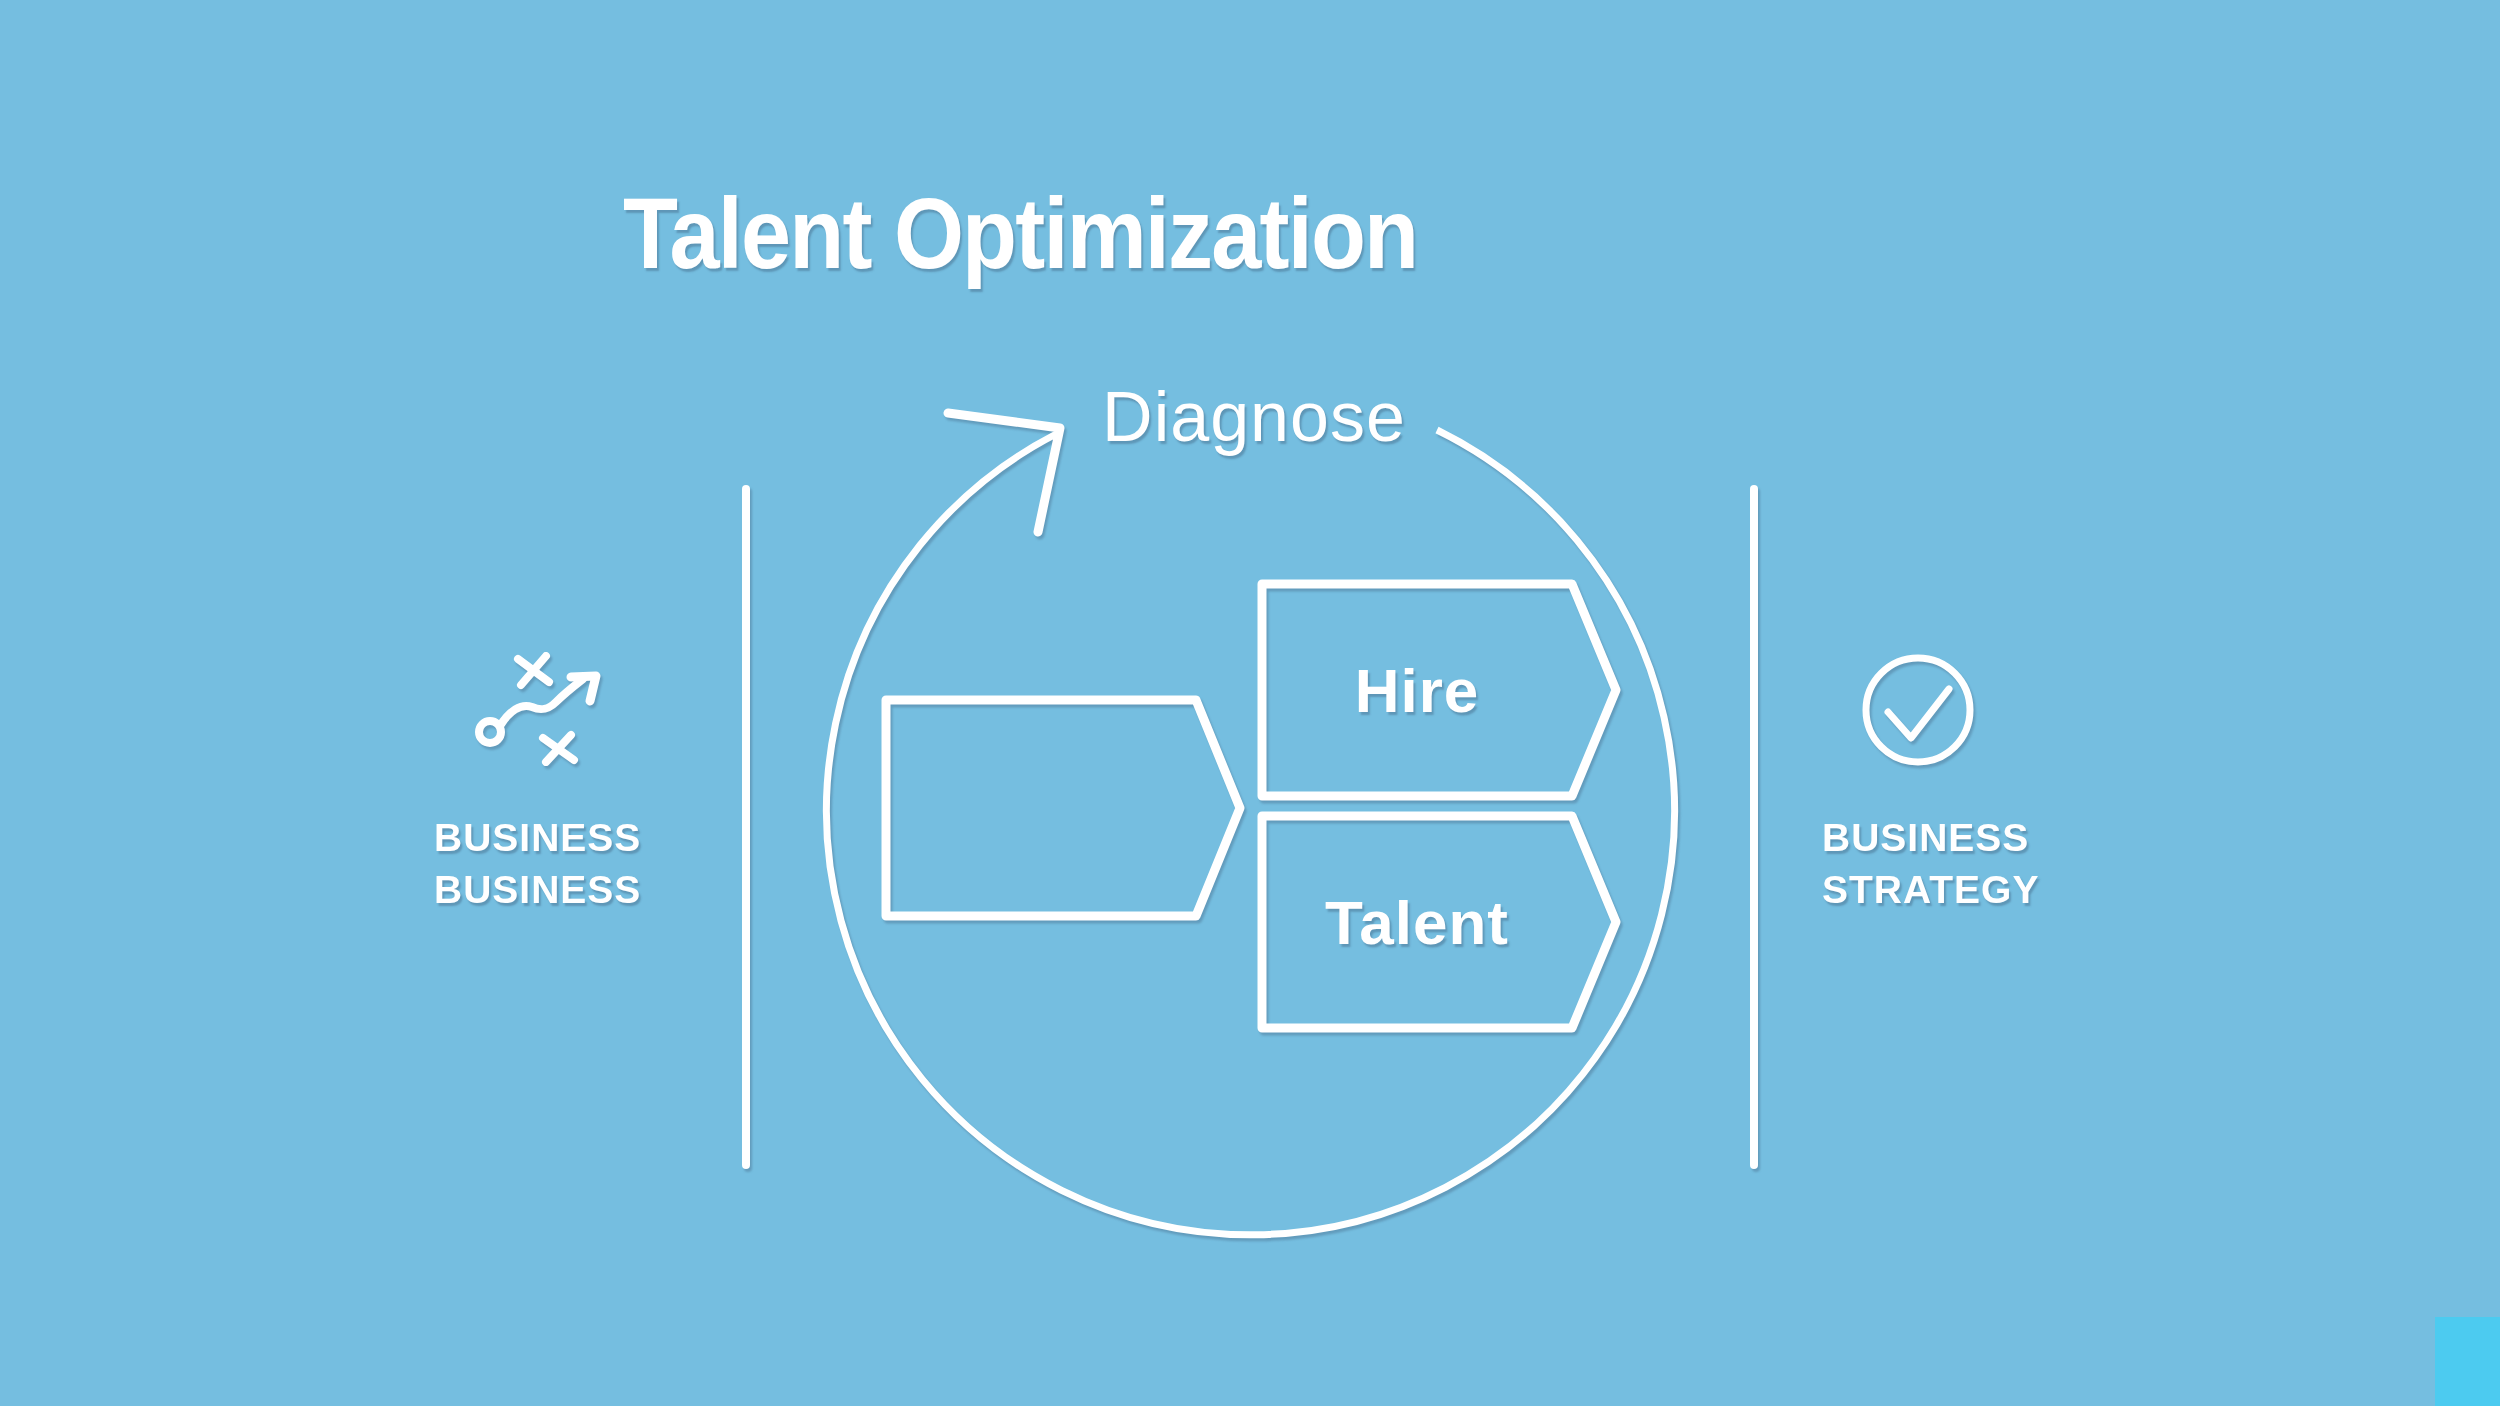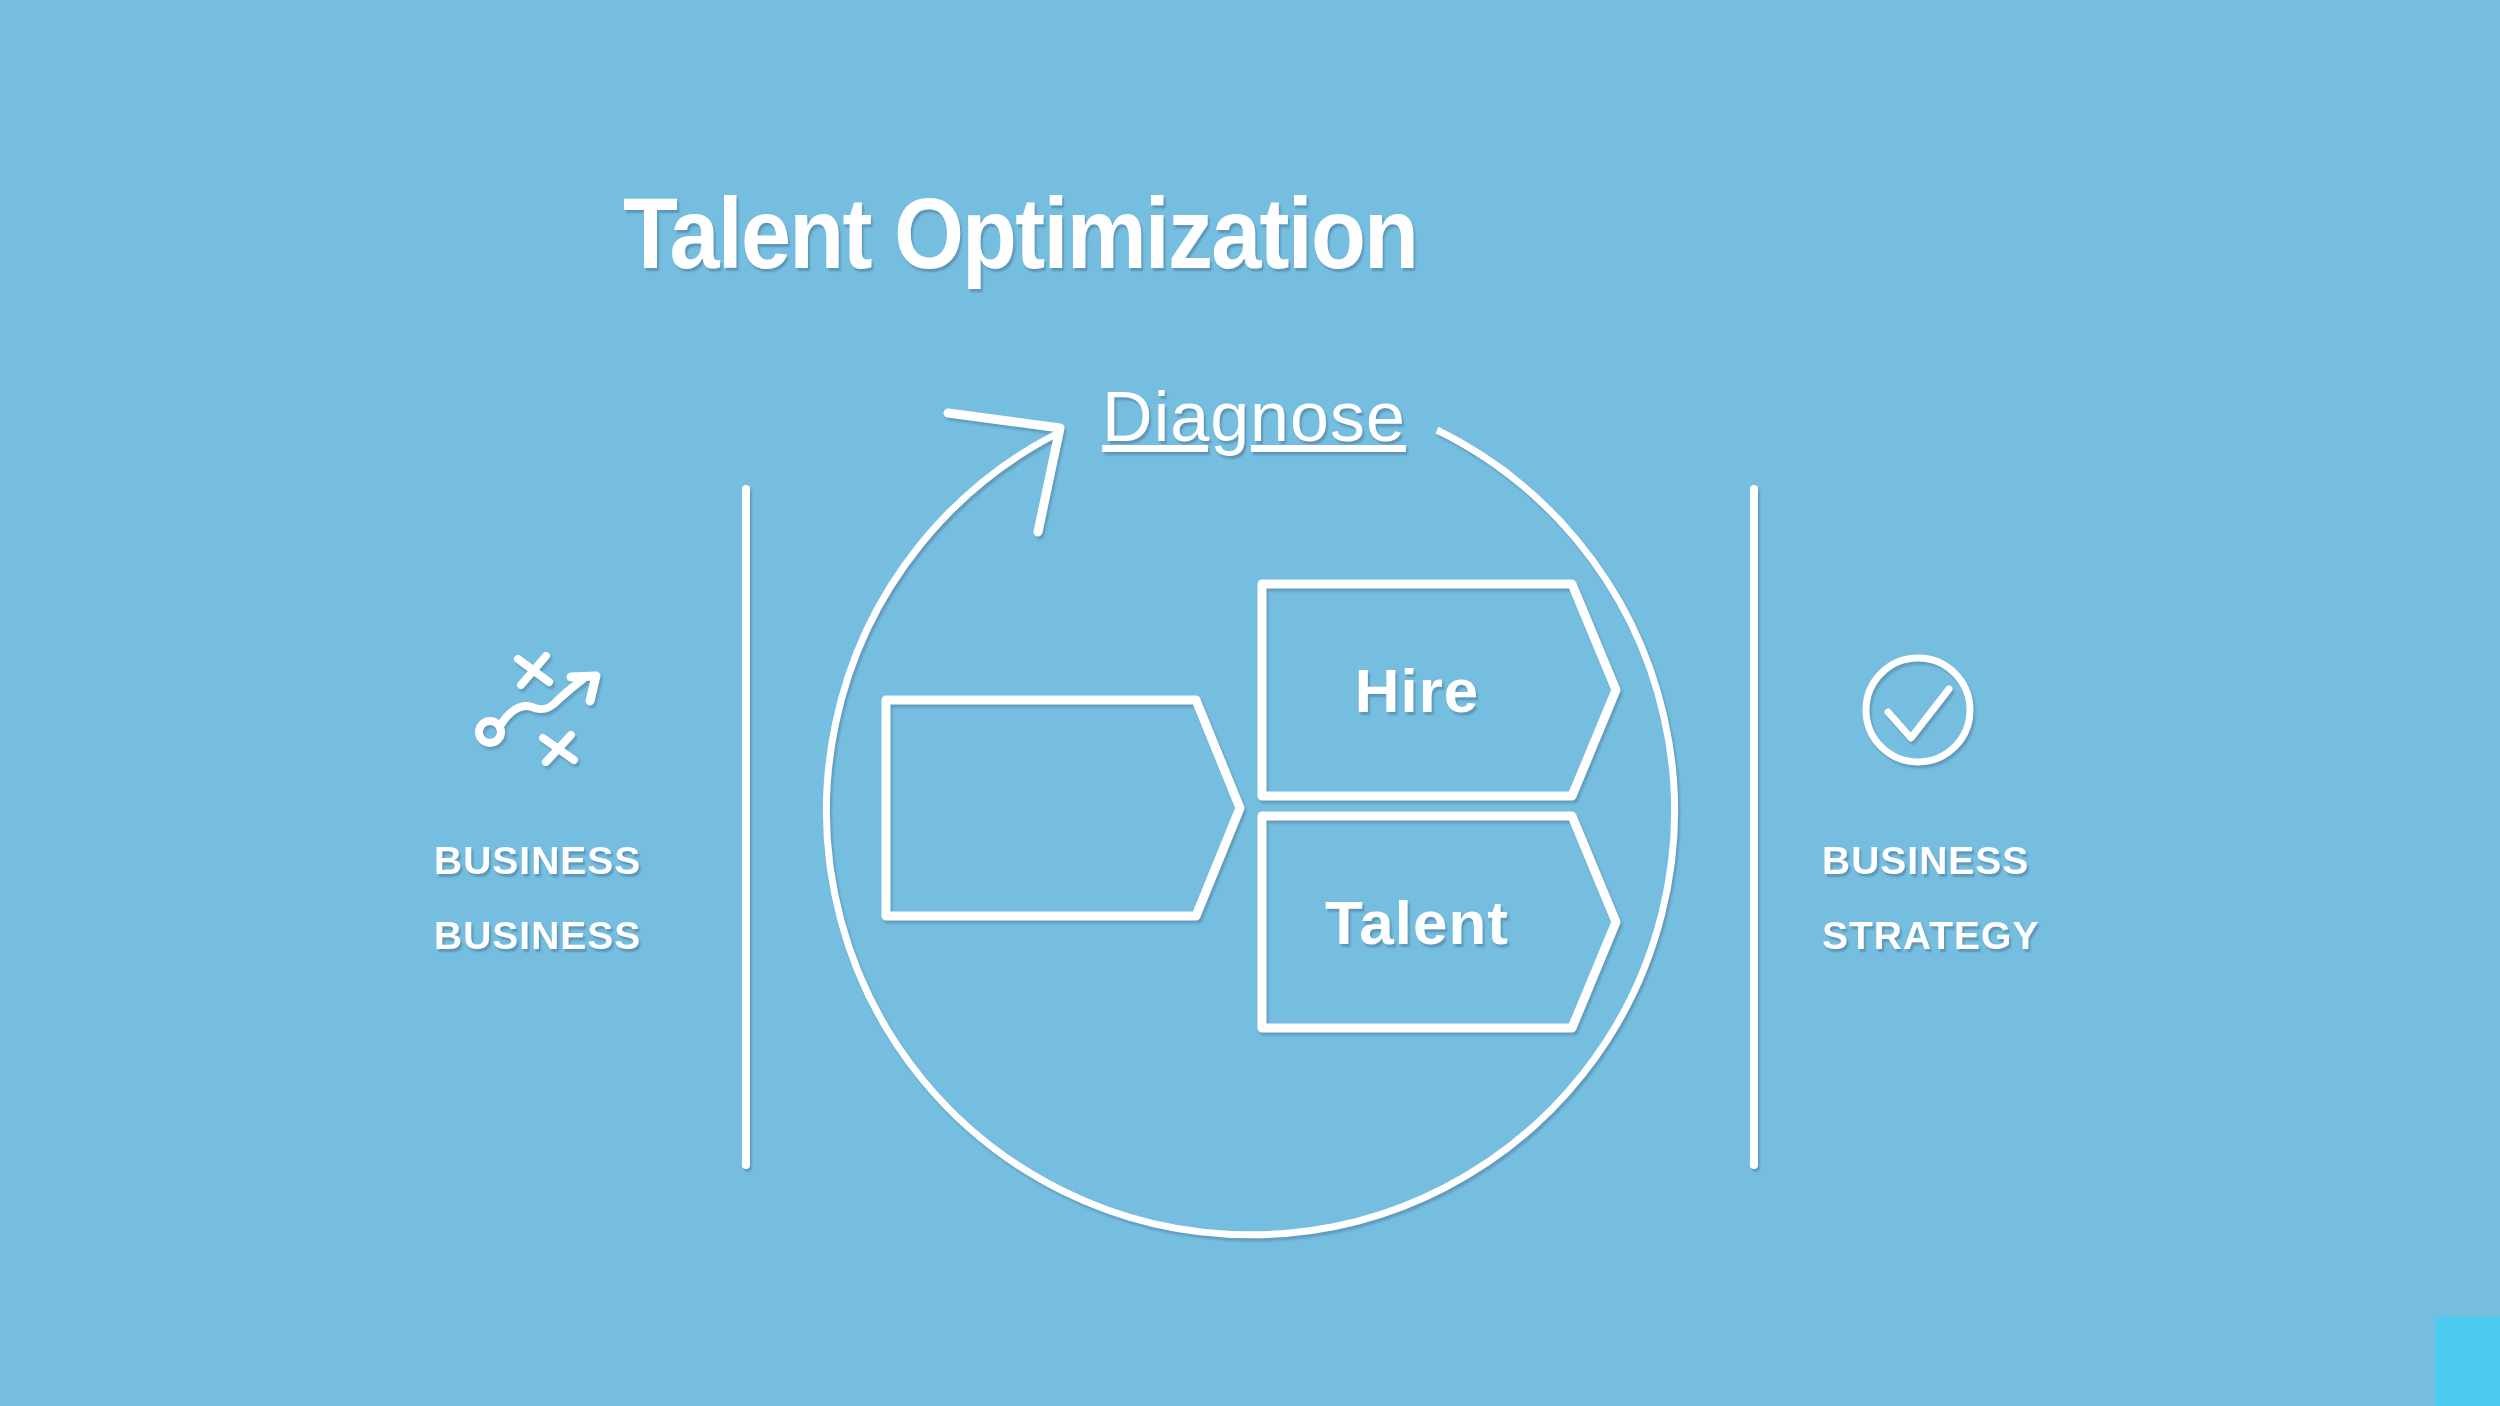--- a/index.html
+++ b/index.html
@@ -17,34 +17,34 @@
     position:absolute;color:#FFFFFF;white-space:nowrap;
     text-shadow:2px 3px 2px rgba(52,76,106,0.35);
   }
   .slide-title{
     left:0;top:183px;width:2040px;text-align:center;
     font-size:100px;font-weight:700;letter-spacing:-2px;line-height:100px;
   }
   .slide-title .squeeze{display:inline-block;transform:scaleX(0.9);transform-origin:50% 50%;}
   .cycle-label{
     left:1254px;top:380px;transform:translateX(-50%);
-    font-size:70px;font-weight:400;line-height:74px;letter-spacing:1px;text-decoration:underline;
+    font-size:70px;font-weight:400;line-height:74px;letter-spacing:1px;
   }
   .step-label{
     transform:translate(-50%,-50%);
     font-size:62px;font-weight:700;letter-spacing:1px;
   }
   .step-design{left:1041px;top:808px;}
   .step-hire{left:1417px;top:690px;}
   .step-inspire{left:1417px;top:922px;}
   .side-label{
     top:812px;font-size:39px;font-weight:700;line-height:52px;letter-spacing:1px;
     white-space:normal;
   }
-  .side-label div{white-space:nowrap;margin-top:23px;}
+  .side-label div{white-space:nowrap;}
   .side-left{left:434px;}
   .side-right{left:1822px;}
   .corner-accent{
     position:absolute;left:2435px;top:1317px;width:65px;height:89px;
     background:#4CCBF0;
   }
 </style>
 </head>
 <body>
 

